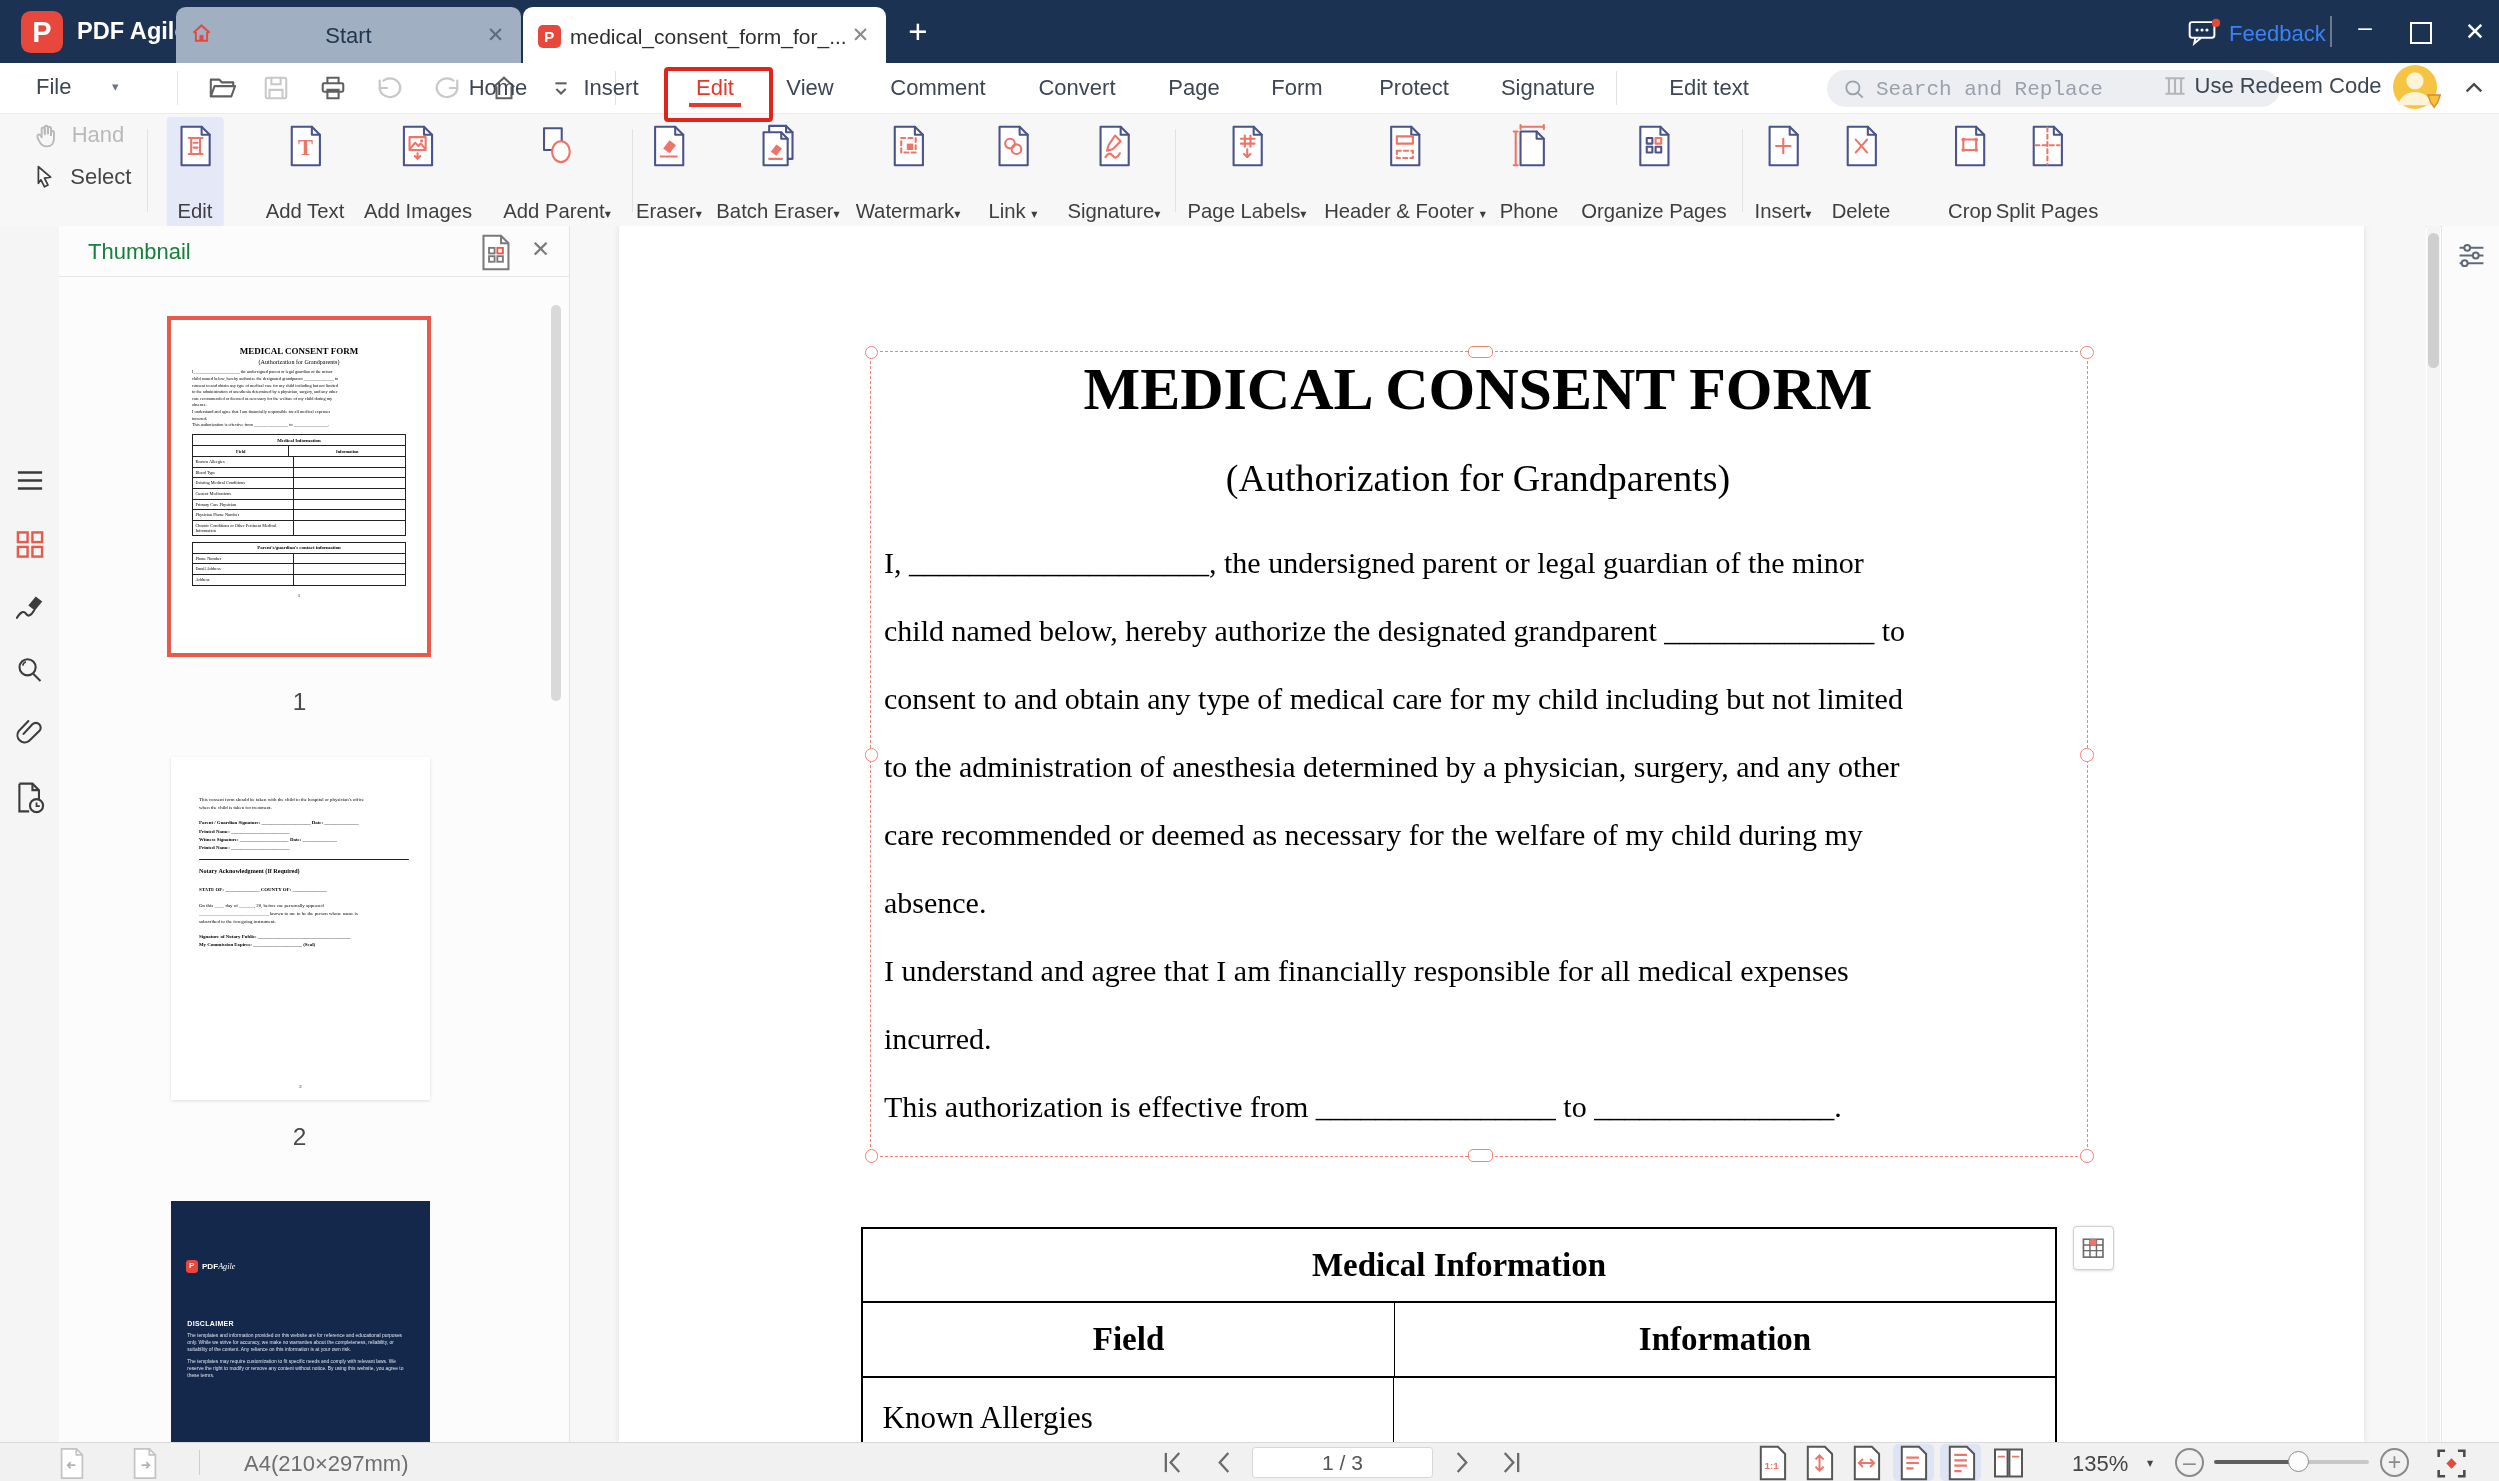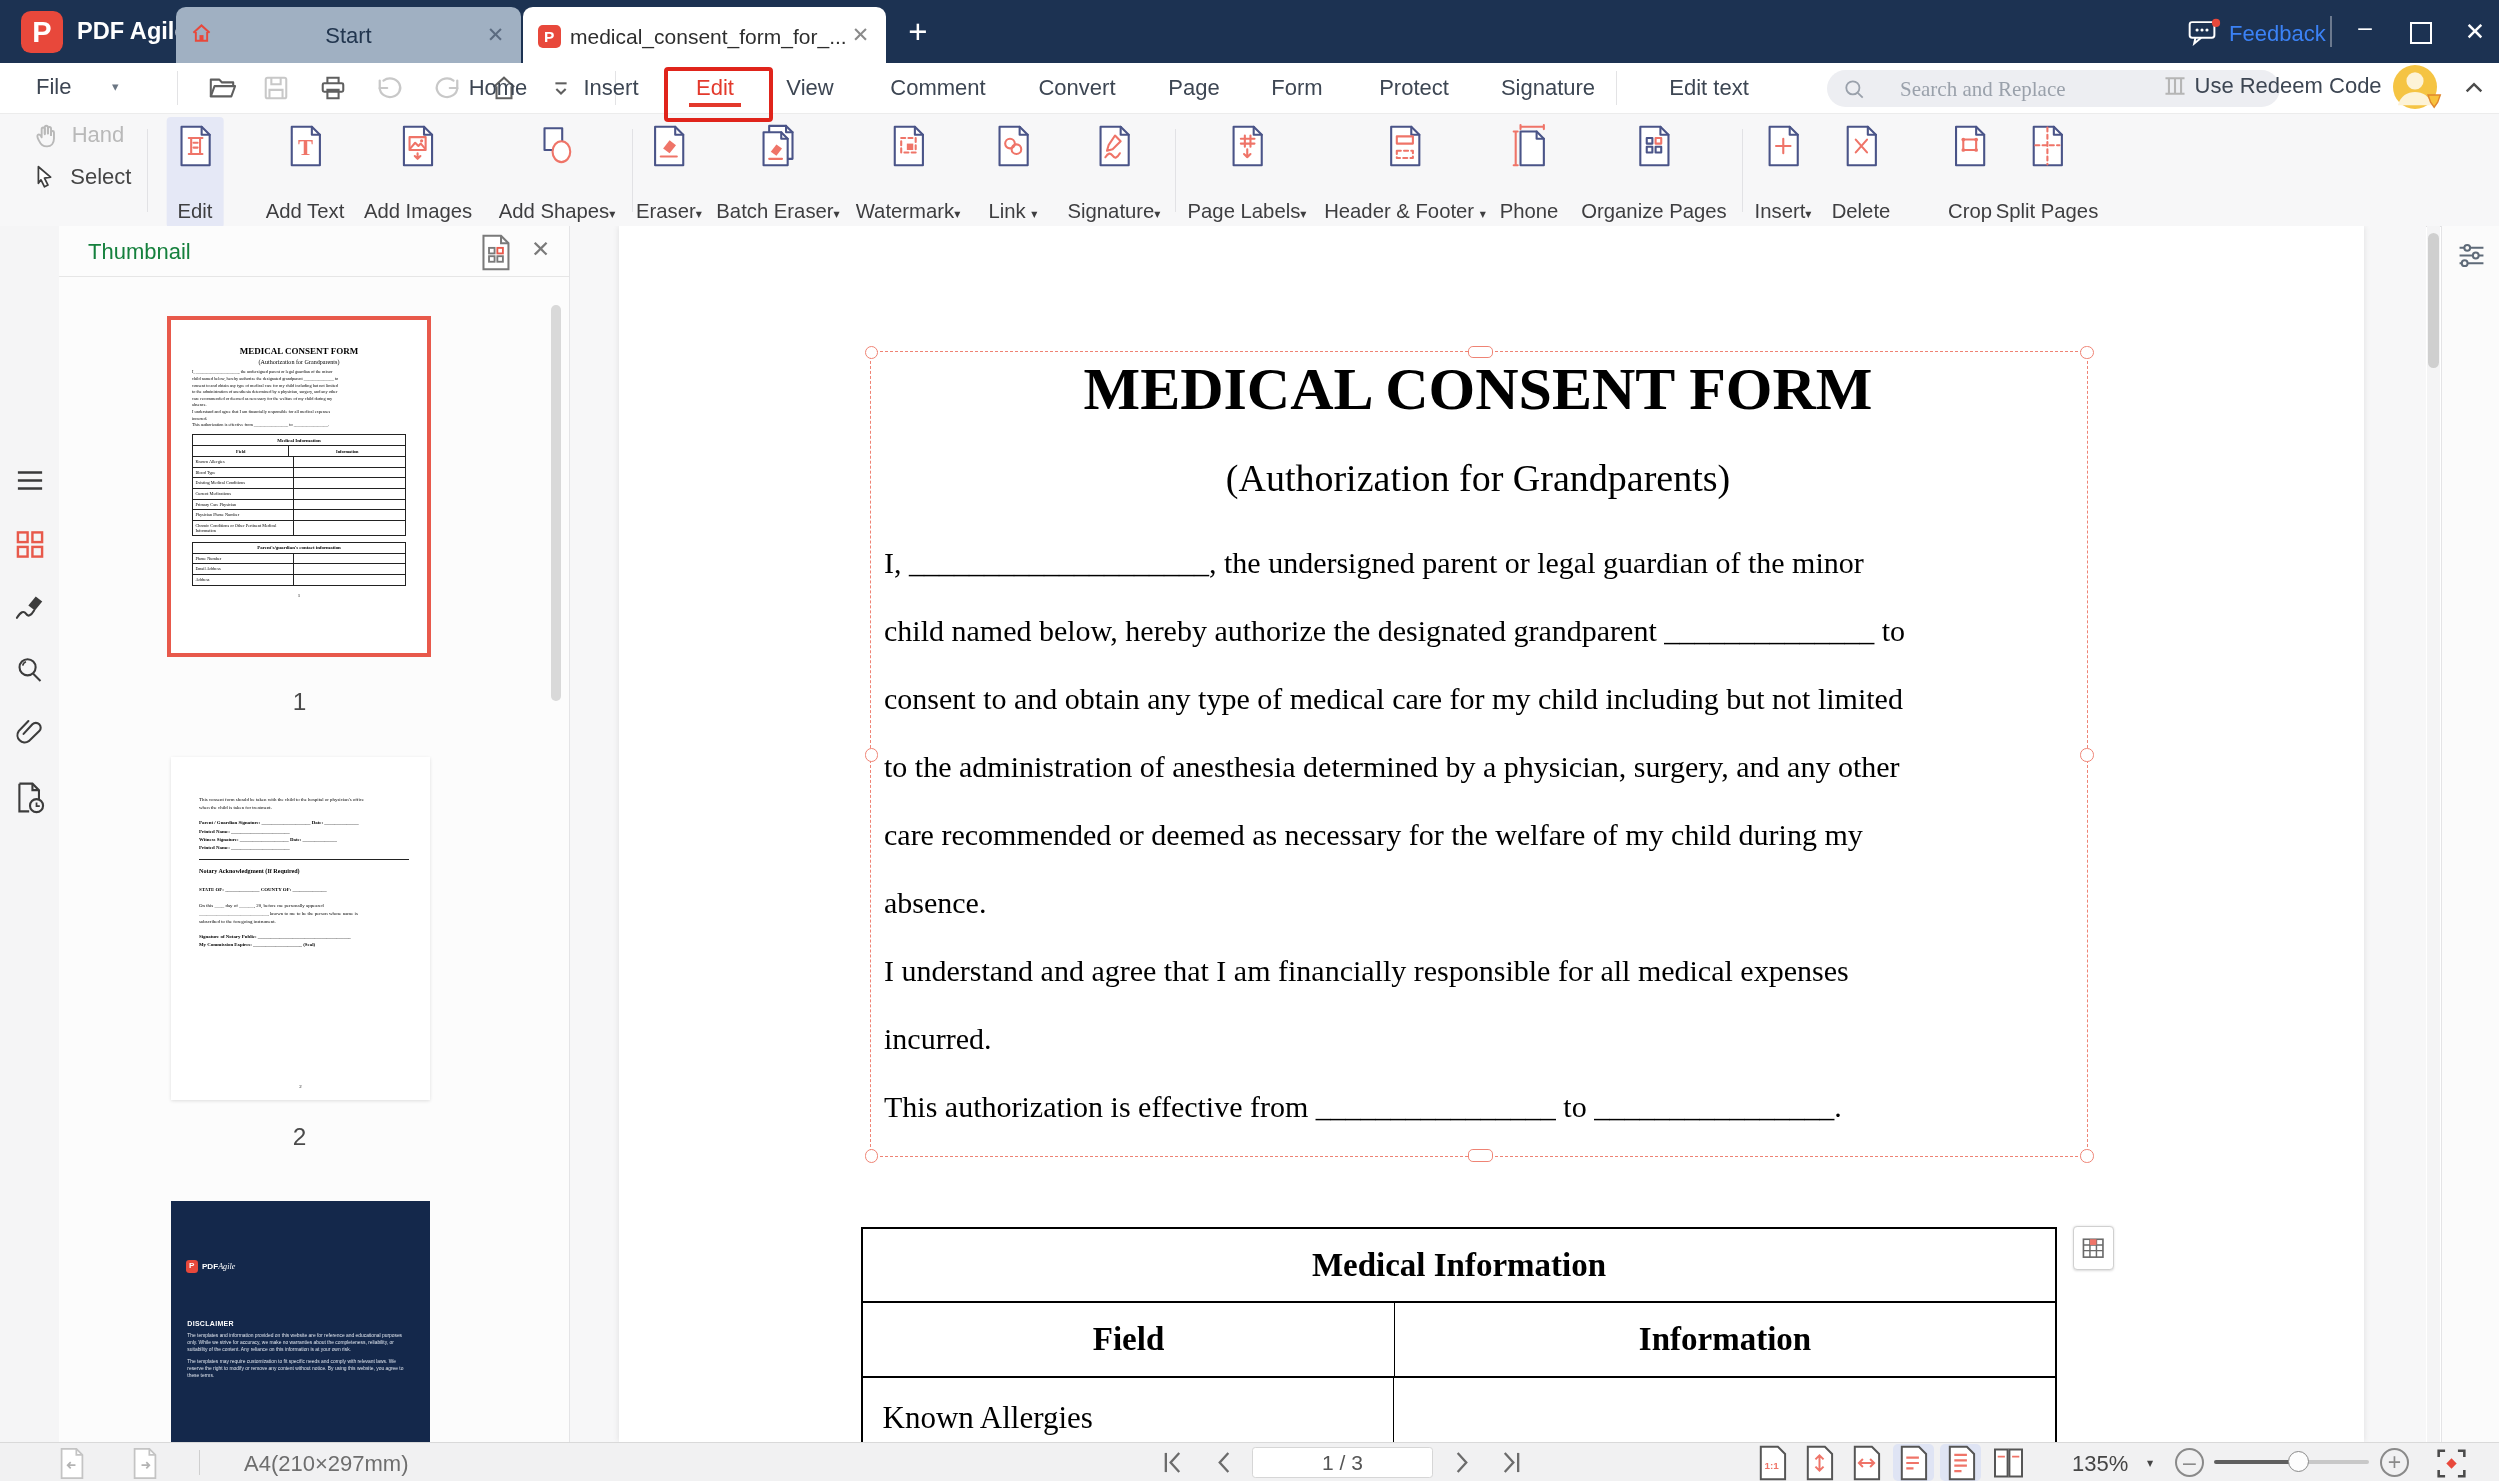--- a/index.html
+++ b/index.html
@@ -39,21 +39,21 @@
   #file-caret{position:absolute;left:112px;top:16.3px;font-size:13px;color:#6b7683;}
   .mdiv{position:absolute;top:8.1px;width:0.8px;height:34px;background:#e3e3e5;}
   .mic{position:absolute;top:11.4px;width:28px;height:28px;}
   .menu-item{position:absolute;top:12.2px;transform:translateX(-50%);font-size:22px;color:#3d4653;white-space:nowrap;}
   .menu-item.red{color:#e3392c;}
   #edit-underline{position:absolute;left:689px;top:40px;width:52px;height:4.1px;background:#e3392c;}
   #edit-annotation{position:absolute;left:664px;top:3.3px;width:101px;height:47px;border:4.9px solid #e0241b;border-radius:4.1px;z-index:9;}
   #search-box{position:absolute;left:1827px;top:6.5px;width:453px;height:37px;border-radius:19px;background:#edeef2;}
   #search-box svg{position:absolute;left:16.3px;top:8.1px;}
   #search-input{position:absolute;left:47px;top:3.3px;width:383px;height:31px;border:0;background:transparent;
-                font-size:21px;color:#0f766e;outline:none;font-family:Liberation Serif, serif;margin-left:24px;}
+                font-size:21px;color:#0f766e;outline:none;font-family:Liberation Mono, monospace;}
   #search-input::placeholder{color:#9aa1ab;}
   #redeem{position:absolute;left:2162px;top:9.8px;font-size:22px;color:#3d4653;}
   #redeem svg{vertical-align:-5.7px;margin-right:6.5px;}
   #avatar{position:absolute;left:2393px;top:2.4px;width:44px;height:44px;border-radius:50%;background:#f5c443;overflow:visible;}
   #avatar .badge{position:absolute;right:-4.9px;bottom:-3.3px;}
   #collapse-toolbar{position:absolute;left:2460px;top:13px;width:28px;height:24.4px;}
 
   
   #toolbar{position:absolute;left:0;top:114px;width:2500px;height:112px;background:#f7f7f8;border-bottom:0.8px solid #e0e0e2;}
   #hand-tool{position:absolute;left:33px;top:8.1px;color:#b9b9b9;font-size:22px;}
@@ -382,21 +382,21 @@
           <path class="ds" d="M23 36v7m-3.5-3.5l3.5 3.5 3.5-3.5"></path>
         </svg>
       <span class="lbl">Add Images</span>
     </div>
 
     <div class="tool" style="left:557px">
       <svg class="t" width="37" height="44" viewBox="0 0 46 54">
           <rect x="7" y="5" width="22" height="27" fill="#fff" stroke="#4a5488"></rect>
           <ellipse cx="28" cy="34" rx="11" ry="13" fill="#fff" stroke="#ef7468"></ellipse>
         </svg>
-      <span class="lbl"><span>Add Shapes</span><span class="caret">▾</span></span>
+      <span class="lbl"><span>Add Parent</span><span class="caret">▾</span></span>
     </div>
     <div class="tdiv" style="left:632px"></div>
 
     <div class="tool" style="left:669px">
       <svg class="t" width="37" height="44" viewBox="0 0 46 54">
           <path class="dp" d="M6 3h25l10 10v38H6z"></path>
           <path class="dn" d="M31 3v10h10"></path>
           <path class="df" d="M16 30l8-10 8 6-8 10z"></path>
           <path class="ds" d="M13 40h20"></path>
         </svg>

